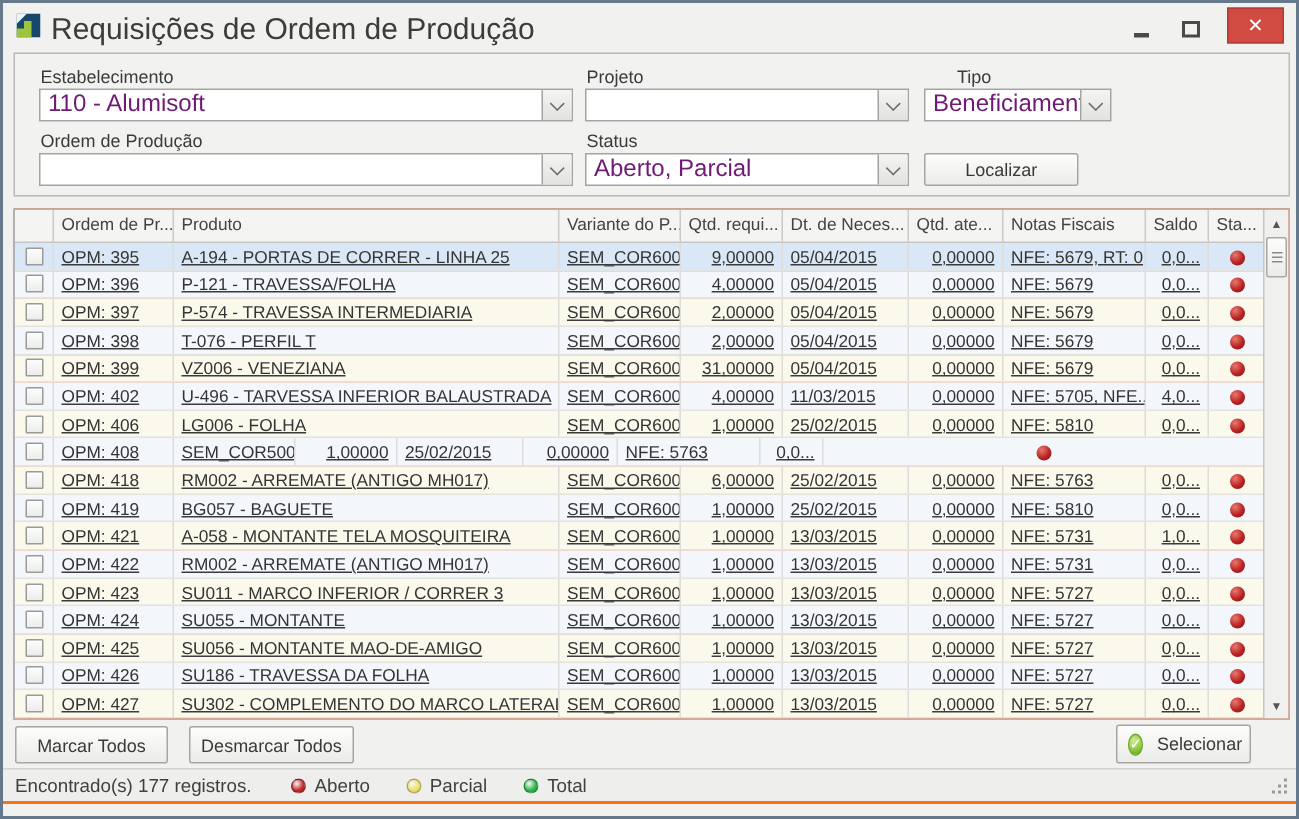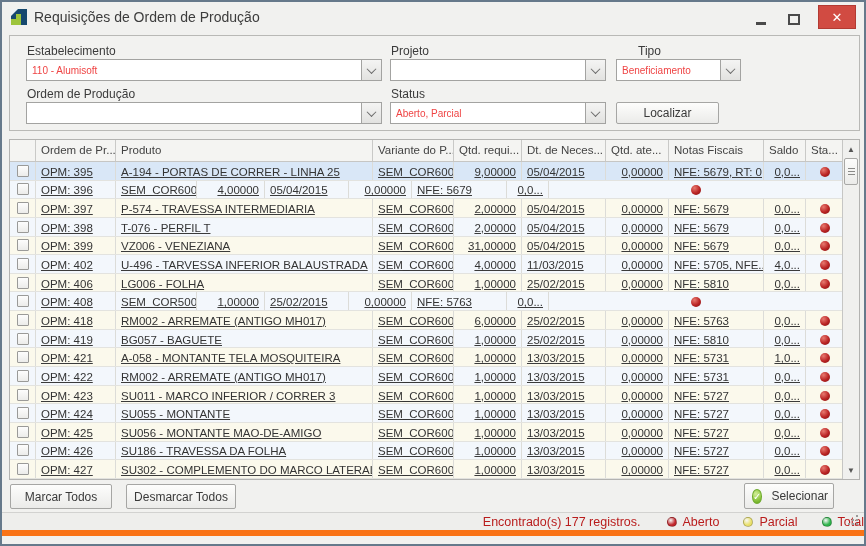--- a/index.html
+++ b/index.html
@@ -1,32 +1,32 @@
 <!DOCTYPE html>
 <html><head>
 <meta charset="utf-8">
 <style>
   html,body{margin:0;padding:0;background:#d8d8d8;font-family:"Liberation Sans","DejaVu Sans",sans-serif;}
   *{box-sizing:border-box;}
   .window{position:relative;width:866px;height:546px;background:#f1f1ef;border:2px solid #66798b;overflow:hidden;color:#3b3b3b;}
   
   .titlebar{position:absolute;left:0;top:0;right:0;height:31px;}
   .app-icon{position:absolute;left:9px;top:7px;width:16px;height:16px;}
-  .title-text{position:absolute;left:32px;top:7px;font-size:14px;color:#3c3c3c;white-space:nowrap;}
+  .title-text{position:absolute;left:32px;top:7px;font-size:20px;color:#3c3c3c;white-space:nowrap;}
   .win-btn{position:absolute;display:flex;align-items:center;justify-content:center;cursor:default;}
   .btn-min{right:92px;top:10px;width:22px;height:16px;}
   .btn-min .bar{width:10px;height:3px;background:#4a4a4a;margin-top:6px;}
   .btn-max{right:59px;top:9px;width:22px;height:16px;}
   .btn-max .box{width:12px;height:11px;border:2px solid #4a4a4a;background:transparent;}
   .btn-close{right:8px;top:3px;width:38px;height:24px;background:#d14b42;border:1px solid #b23a32;color:#fff;font-size:13px;font-weight:bold;}
   
   .filter-panel{position:absolute;left:7px;top:33px;width:851px;height:96px;border:1px solid #b9b9b6;background:#f2f2f0;}
   .flabel{position:absolute;font-size:12px;color:#3b3b3b;white-space:nowrap;}
   .combo{position:absolute;height:22px;background:#fff;border:1px solid #a3a3a1;display:flex;align-items:center;}
-  .combo .val{flex:1;font-size:10px;padding:0 5px;color:#ef4444;white-space:nowrap;overflow:hidden;}
+  .combo .val{flex:1;font-size:16px;padding:0 5px;color:#701a75;white-space:nowrap;overflow:hidden;}
   .combo .arrow{width:20px;height:100%;border-left:1px solid #a3a3a1;background:linear-gradient(#f4f4f3,#e2e2e0);display:flex;align-items:center;justify-content:center;}
   .chev{width:7px;height:7px;border-right:1.6px solid #6b6b6b;border-bottom:1.6px solid #6b6b6b;transform:rotate(45deg) translate(-1px,-1px);}
   .push-btn{background:linear-gradient(#fdfdfc,#ebebe9);border:1px solid #a6a6a4;border-radius:2px;font-size:12px;color:#3a3a3a;display:flex;align-items:center;justify-content:center;}
   .btn-localizar{position:absolute;left:606px;top:66px;width:103px;height:22px;}
   
   .grid{position:absolute;left:7px;top:137px;width:851px;height:341px;border:1px solid #b3b3b1;background:#c2410c;}
   .grid-inner{position:absolute;left:0;top:0;right:17px;bottom:0;display:flex;flex-direction:column;}
   .thead{display:flex;height:22px;background:#f4f4f2;border-bottom:1px solid #c6c6c4;flex:0 0 22px;}
   .th{font-size:11.5px;color:#434343;padding:4px 4px 0 5px;border-right:1px solid #c9c9c7;white-space:nowrap;overflow:hidden;}
   .tbody{flex:1;display:flex;flex-direction:column;overflow:hidden;text-decoration:underline;}
@@ -54,21 +54,21 @@
   .scroll-up{top:1px;}
   .scroll-down{bottom:1px;}
   .scroll-thumb{position:absolute;left:1px;top:18px;width:14px;height:27px;background:linear-gradient(#fcfcfb,#ebebe9);border:1px solid #a8a8a6;border-radius:2px;display:flex;flex-direction:column;align-items:center;justify-content:center;gap:2px;}
   .scroll-thumb i{display:block;width:7px;height:1px;background:#8a8a88;}
   
   .btn-marcar{position:absolute;left:8px;top:482px;width:102px;height:25px;}
   .btn-desmarcar{position:absolute;left:124px;top:482px;width:110px;height:25px;}
   .btn-selecionar{position:absolute;right:30px;top:481px;width:90px;height:26px;justify-content:flex-start;padding-left:7px;gap:9px;}
   .check-icon{width:15px;height:15px;border-radius:50%;background:radial-gradient(circle at 35% 30%,#d3ee96,#8cc63f 60%,#64a41e);color:#fff;font-size:10px;display:flex;align-items:center;justify-content:center;border:1px solid #6daa2c;}
   
-  .statusbar{position:absolute;left:0;right:0;top:510px;height:24px;background:#eeeeec;border-top:1px solid #d2d2d0;border-bottom:6px solid #f97316;display:flex;align-items:center;font-size:12.5px;color:#b91c1c;justify-content:flex-end;}
+  .statusbar{position:absolute;left:0;right:0;top:510px;height:24px;background:#eeeeec;border-top:1px solid #d2d2d0;border-bottom:2px solid #f97316;display:flex;align-items:center;font-size:12.5px;color:#404040;}
   .status-text{margin-left:8px;white-space:nowrap;}
   .legend{display:flex;align-items:center;margin-left:26px;gap:24px;}
   .legend-item{display:flex;align-items:center;gap:6px;}
   .legend-dot{width:10px;height:10px;border-radius:50%;border:1px solid rgba(0,0,0,0.25);}
   .grip{position:absolute;right:6px;bottom:5px;width:10px;height:10px;}
   .grip b{position:absolute;width:2px;height:2px;background:#9b9b99;}
   .grip b:nth-child(1){right:0;bottom:0;}
   .grip b:nth-child(2){right:0;bottom:4px;}
   .grip b:nth-child(3){right:0;bottom:8px;}
   .grip b:nth-child(4){right:4px;bottom:0;}
@@ -172,20 +172,21 @@
     <div class="td c-sta">
               <span class="dot" style="background: radial-gradient(circle at 35% 30%, rgb(232, 121, 111), rgb(185, 35, 35) 55%, rgb(126, 17, 19));"></span>
             </div>
   </div>
 
   <div class="trow">
     <div class="td c-check">
               <span class="checkbox"></span>
             </div>
     <div class="td c-ordem">OPM: 396</div>
+    <div class="td c-produto">P-121 - TRAVESSA/FOLHA</div>
     <div class="td c-variante">SEM_COR6000</div>
     <div class="td c-qreq num">4,00000</div>
     <div class="td c-dt">05/04/2015</div>
     <div class="td c-qate num">0,00000</div>
     <div class="td c-notas">NFE: 5679</div>
     <div class="td c-saldo num">0,0...</div>
     <div class="td c-sta">
               <span class="dot" style="background: radial-gradient(circle at 35% 30%, rgb(232, 121, 111), rgb(185, 35, 35) 55%, rgb(126, 17, 19));"></span>
             </div>
   </div>

